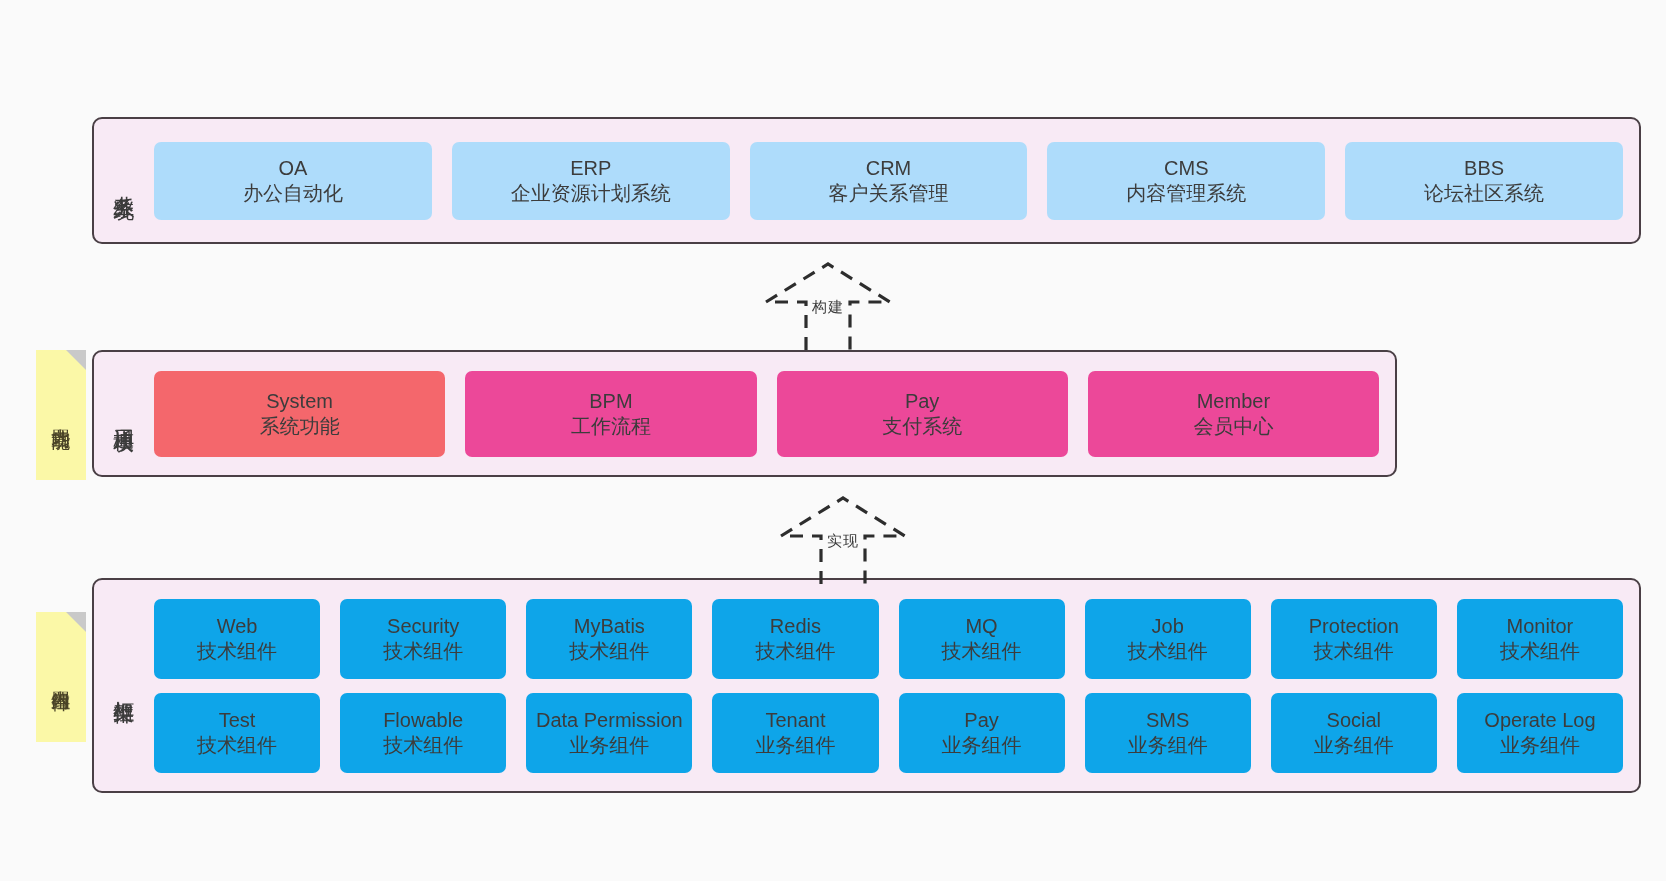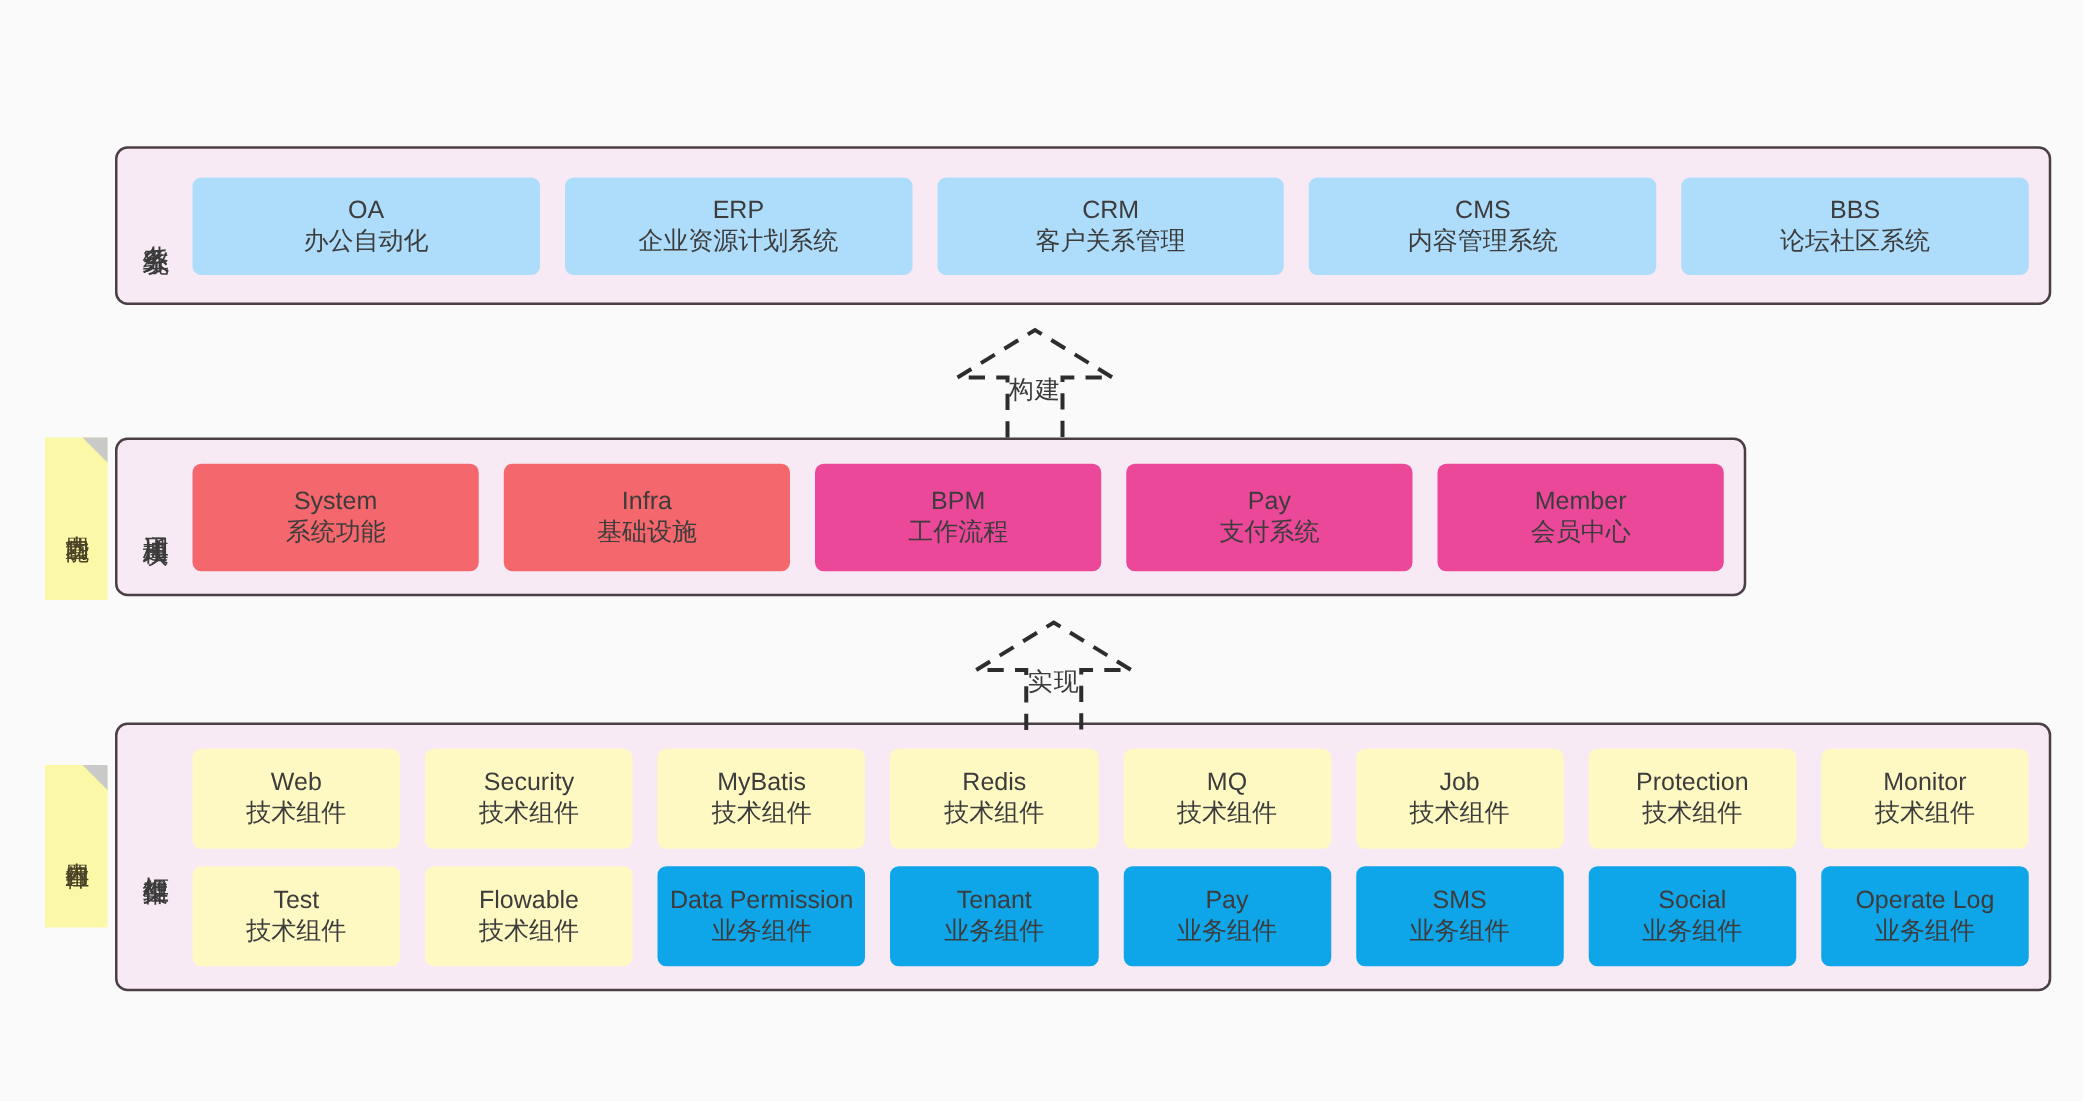--- a/index.html
+++ b/index.html
@@ -68,21 +68,21 @@
     line-height: 1.24;
     color: #3C3C3C;
     padding: 4px 6px;
   }
   .box .l1 { white-space: normal; }
   .box .l2 { white-space: nowrap; }
 
   .box.blue       { background: #AEDCFB; height: 78px; }
   .box.red        { background: #F4676C; height: 86px; }
   .box.pink       { background: #ec4899; height: 86px; }
-  .box.green      { background: #fef9c3; height: 80px; }
+  .box.green      { background: #0ea5e9; height: 80px; }
   .box.lightgreen { background: #0ea5e9; height: 80px; }
 
   
   .note {
     position: absolute;
     box-sizing: border-box;
     width: 50px;
     background: #FBF8A7;
     display: flex;
     align-items: center;
@@ -113,21 +113,21 @@
     height: 96px;
     z-index: 2;
   }
   .arrow-wrap svg { display: block; overflow: visible; }
   .arrow-label {
     position: absolute;
     left: 0;
     right: 0;
     top: 40px;
     text-align: center;
-    font-size: 20px;
+    font-size: 15px;
     color: #3B3B3B;
     letter-spacing: 1px;
   }
 </style>
 </head>
 <body>
 
 <div class="layer" id="layer-business" style="left:92px; top:117px; width:1549px; height:127px;">
   <div class="layer-title">业务系统</div>
   <div class="layer-body">
@@ -169,24 +169,20 @@
 </div>
 
 <div class="layer" id="layer-common" style="left:92px; top:350px; width:1305px; height:127px;">
   <div class="layer-title">通用模块</div>
   <div class="layer-body">
     <div class="row">
       <div class="box red">
         <span class="l1">System</span>
         <span class="l2">系统功能</span>
       </div>
-      <div class="box red">
-        <span class="l1">Infra</span>
-        <span class="l2">基础设施</span>
-      </div>
       <div class="box pink">
         <span class="l1">BPM</span>
         <span class="l2">工作流程</span>
       </div>
       <div class="box pink">
         <span class="l1">Pay</span>
         <span class="l2">支付系统</span>
       </div>
       <div class="box pink">
         <span class="l1">Member</span>

